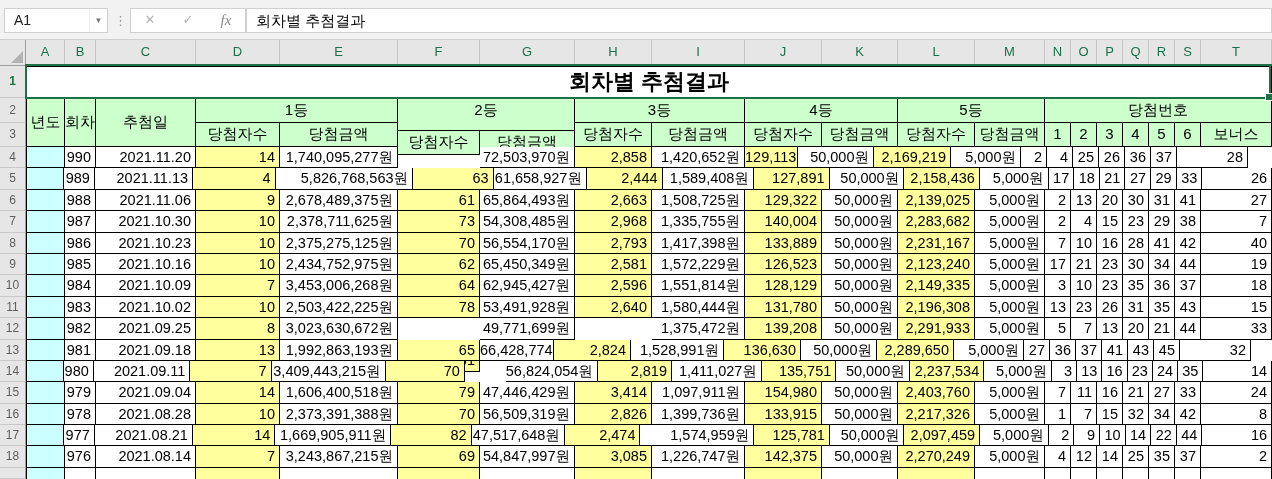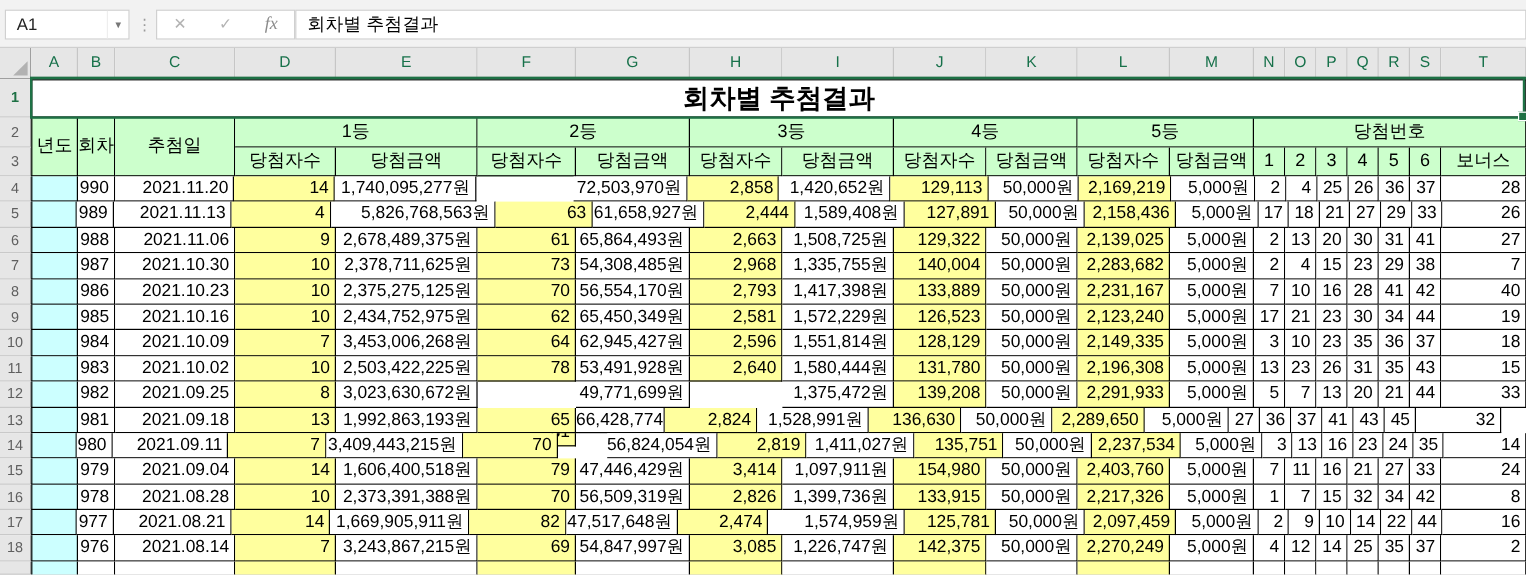--- a/index.html
+++ b/index.html
@@ -123,21 +123,21 @@
         <div class="hcell" style="width: 31px; height: 49px; line-height: 47px;">회차</div>
         <div class="hcell" style="width: 100px; height: 49px; line-height: 47px;">추첨일</div>
         <div class="hgroup" style="width: 202px;">
           <div class="hcell" style="width: 202px; height: 25px; line-height: 23px;">1등</div>
           <div class="hsub">
             <div class="hcell" style="width: 84px; height: 24px; line-height: 22px;">당첨자수</div>
             <div class="hcell" style="width: 118px; height: 24px; line-height: 22px;">당첨금액</div>
           </div>
         </div>
         <div class="hgroup" style="width: 177px;">
-          <div class="hcell" style="width: 177px; height: 25px; line-height: 23px;">2등</div>
+          <div class="hcell" style="width: 177px; height: 33px; line-height: 23px;">2등</div>
           <div class="hsub">
             <div class="hcell" style="width: 82px; height: 24px; line-height: 22px;">당첨자수</div>
             <div class="hcell" style="width: 95px; height: 24px; line-height: 22px;">당첨금액</div>
           </div>
         </div>
         <div class="hgroup" style="width: 170px;">
           <div class="hcell" style="width: 170px; height: 25px; line-height: 23px;">3등</div>
           <div class="hsub">
             <div class="hcell" style="width: 77px; height: 24px; line-height: 22px;">당첨자수</div>
             <div class="hcell" style="width: 93px; height: 24px; line-height: 22px;">당첨금액</div>
@@ -173,21 +173,21 @@
       <div class="drow">
         <div class="dcell cyan" style="width: 39px;"></div>
         <div class="dcell num" style="width: 31px;">990</div>
         <div class="dcell num" style="width: 100px;">2021.11.20</div>
         <div class="dcell num yel" style="width: 84px;">14</div>
         <div class="dcell num" style="width: 118px;">1,740,095,277원</div>
         <div class="dcell num yel" style="width: 82px; margin-top: 22px;">56</div>
         <div class="dcell num" style="width: 95px;">72,503,970원</div>
         <div class="dcell num yel" style="width: 77px;">2,858</div>
         <div class="dcell num" style="width: 93px;">1,420,652원</div>
-        <div class="dcell num yel" style="width: 82px;">129,113</div>
+        <div class="dcell num yel" style="width: 53px;">129,113</div>
         <div class="dcell num" style="width: 76px;">50,000원</div>
         <div class="dcell num yel" style="width: 77px;">2,169,219</div>
         <div class="dcell num" style="width: 70px;">5,000원</div>
         <div class="dcell num" style="width: 26px;">2</div>
         <div class="dcell num" style="width: 26px;">4</div>
         <div class="dcell num" style="width: 26px;">25</div>
         <div class="dcell num" style="width: 26px;">26</div>
         <div class="dcell num" style="width: 26px;">36</div>
         <div class="dcell num" style="width: 26px;">37</div>
         <div class="dcell num" style="width: 71px;">28</div>

